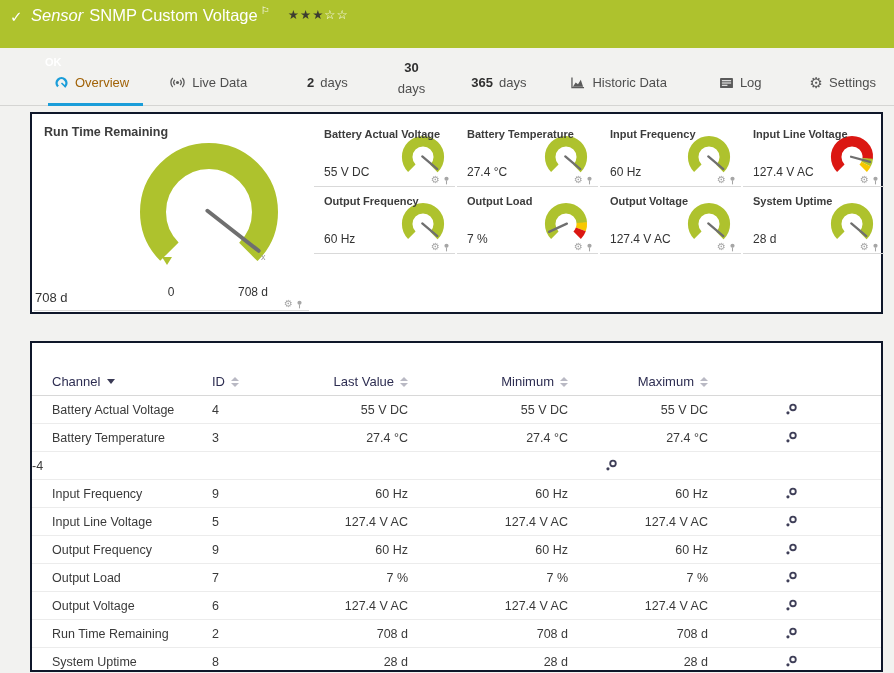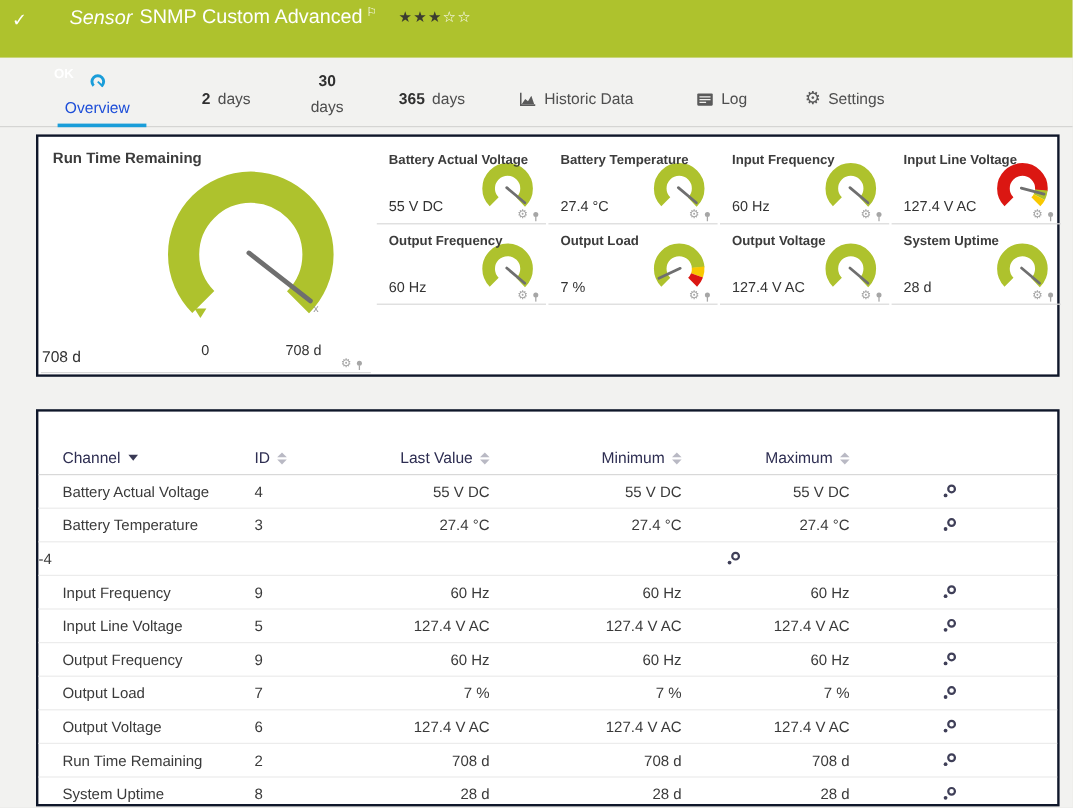--- a/index.html
+++ b/index.html
@@ -3,35 +3,35 @@
 <meta charset="utf-8">
 <style>
   html,body{margin:0;padding:0;background:#e9e9e7;}
   .page{position:relative;width:894px;height:673px;background:#f2f2f0;overflow:hidden;
         font-family:"Liberation Sans","DejaVu Sans",sans-serif;}
 
   
   .topbar{position:absolute;left:0;top:0;width:894px;height:48px;background:#aec22d;color:#fff;}
   .check-icon{position:absolute;left:10px;top:8px;font-size:15px;font-weight:bold;}
   .title-line{position:absolute;left:31px;top:5px;font-size:16.5px;white-space:nowrap;}
-  .title-line i{margin-right:6px;margin-left:27px;}
+  .title-line i{margin-right:6px;}
   .flag-icon{font-size:10px;vertical-align:super;margin-left:3px;}
   .stars{margin-left:18px;font-size:12.5px;letter-spacing:1px;vertical-align:2px;}
   .star-filled{color:#3c3c30;}
   .star-empty{color:#ffffff;}
   .status-ok{position:absolute;left:45px;top:28px;font-size:11px;font-weight:bold;margin-top:28px;}
 
   
   .tabbar{position:absolute;left:0;top:60px;width:894px;height:46px;box-sizing:border-box;
           border-bottom:1px solid #d5d5d3;display:flex;align-items:center;padding-left:54px;}
   .tab{position:relative;display:flex;align-items:center;gap:6px;height:100%;
        font-size:13px;color:#4e4e4e;cursor:pointer;white-space:nowrap;}
   .tab b{color:#303030;}
   .tab svg,.tab .gear-glyph{color:#5a5a5a;}
-  .tab.active{color:#1d4ed8;flex-direction:column;}
+  .tab.active{color:#a16207;}
   .tab.active svg{color:#1a9dd9;}
   .tab.active::after{content:'';position:absolute;left:-6px;right:-14px;bottom:-1px;height:3px;background:#1a9dd9;}
   .gear-glyph{font-size:15px;line-height:1;}
 
   
   .card{position:absolute;background:#fff;border:2px solid #0f172a;box-sizing:border-box;}
   #gauge-card{left:30px;top:112px;width:853px;height:202px;}
   #table-card{left:30px;top:341px;width:853px;height:331px;}
 
   
@@ -78,32 +78,39 @@
   .wrench-svg{width:13px;height:13px;cursor:pointer;}
 </style>
 </head>
 <body>
 
 <div class="page">
 
   <div class="topbar">
     <span class="check-icon">✓</span>
     <div class="title-line">
-      <i>Sensor</i><span>SNMP Custom Advanced</span><span class="flag-icon">⚐</span><span class="stars" id="stars"><span class="star-filled">★</span><span class="star-filled">★</span><span class="star-filled">★</span><span class="star-empty">☆</span><span class="star-empty">☆</span></span>
+      <i>Sensor</i><span>SNMP Custom Voltage</span><span class="flag-icon">⚐</span><span class="stars" id="stars"><span class="star-filled">★</span><span class="star-filled">★</span><span class="star-filled">★</span><span class="star-empty">☆</span><span class="star-empty">☆</span></span>
     </div>
     <div class="status-ok">OK</div>
   </div>
 
   <div class="tabbar">
     <div class="tab active">
       <svg viewBox="0 0 16 17" width="15" height="16">
         <circle cx="8" cy="8.5" r="5.2" fill="none" stroke="currentColor" stroke-width="2.6" stroke-dasharray="24.5 32.7" transform="rotate(135 8 8.5)"></circle>
         <line x1="8" y1="8.5" x2="12.3" y2="12.6" stroke="currentColor" stroke-width="1.7"></line>
       </svg>
       <span>Overview</span>
+    </div>
+    <div class="tab" style="margin-left:40px;">
+      <svg viewBox="0 0 18 14" width="17" height="13">
+        <circle cx="9" cy="7" r="1.7" fill="currentColor"></circle>
+        <path d="M6.2 4.2a4 4 0 0 0 0 5.6 M3.8 2.2a7 7 0 0 0 0 9.6 M11.8 4.2a4 4 0 0 1 0 5.6 M14.2 2.2a7 7 0 0 1 0 9.6" fill="none" stroke="currentColor" stroke-width="1.4"></path>
+      </svg>
+      <span>Live Data</span>
     </div>
     <div class="tab" style="margin-left:60px;">
       <b>2</b>
         <span>days</span>
     </div>
     <div class="tab" style="margin-left:50px;flex-direction:column;">
       <b>30</b>
         <span>days</span>
     </div>
     <div class="tab" style="margin-left:46px;">

